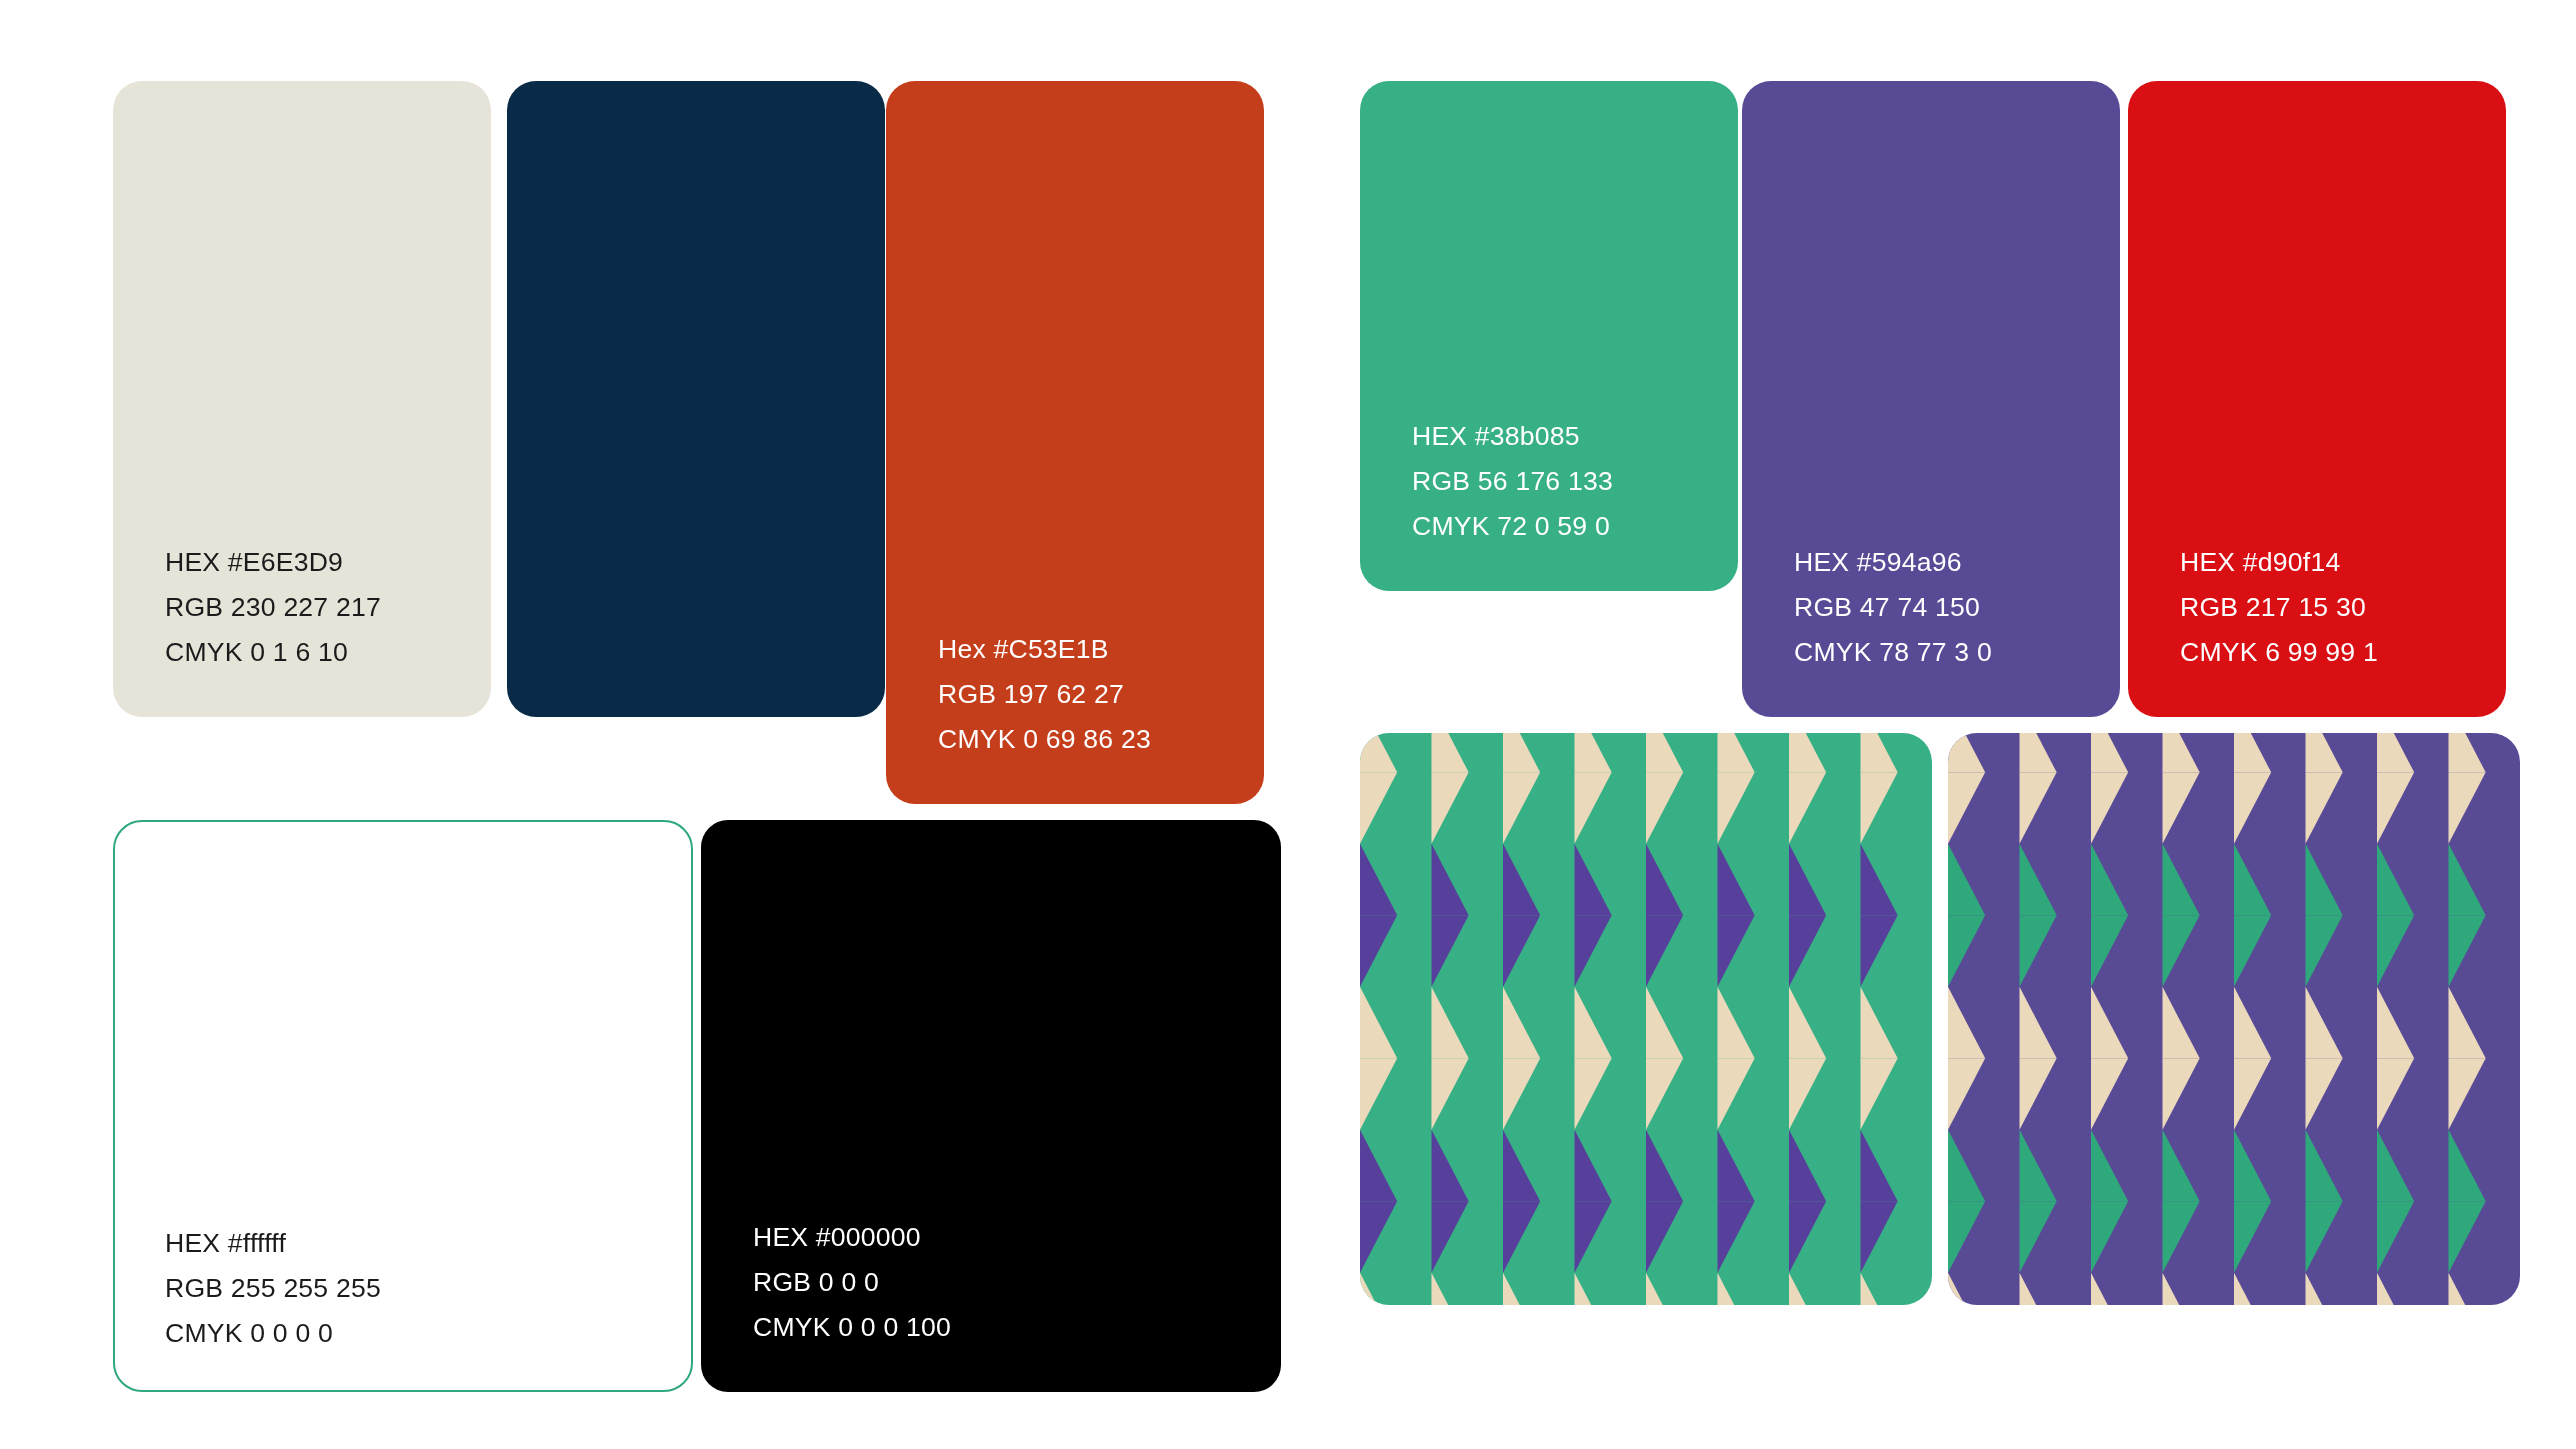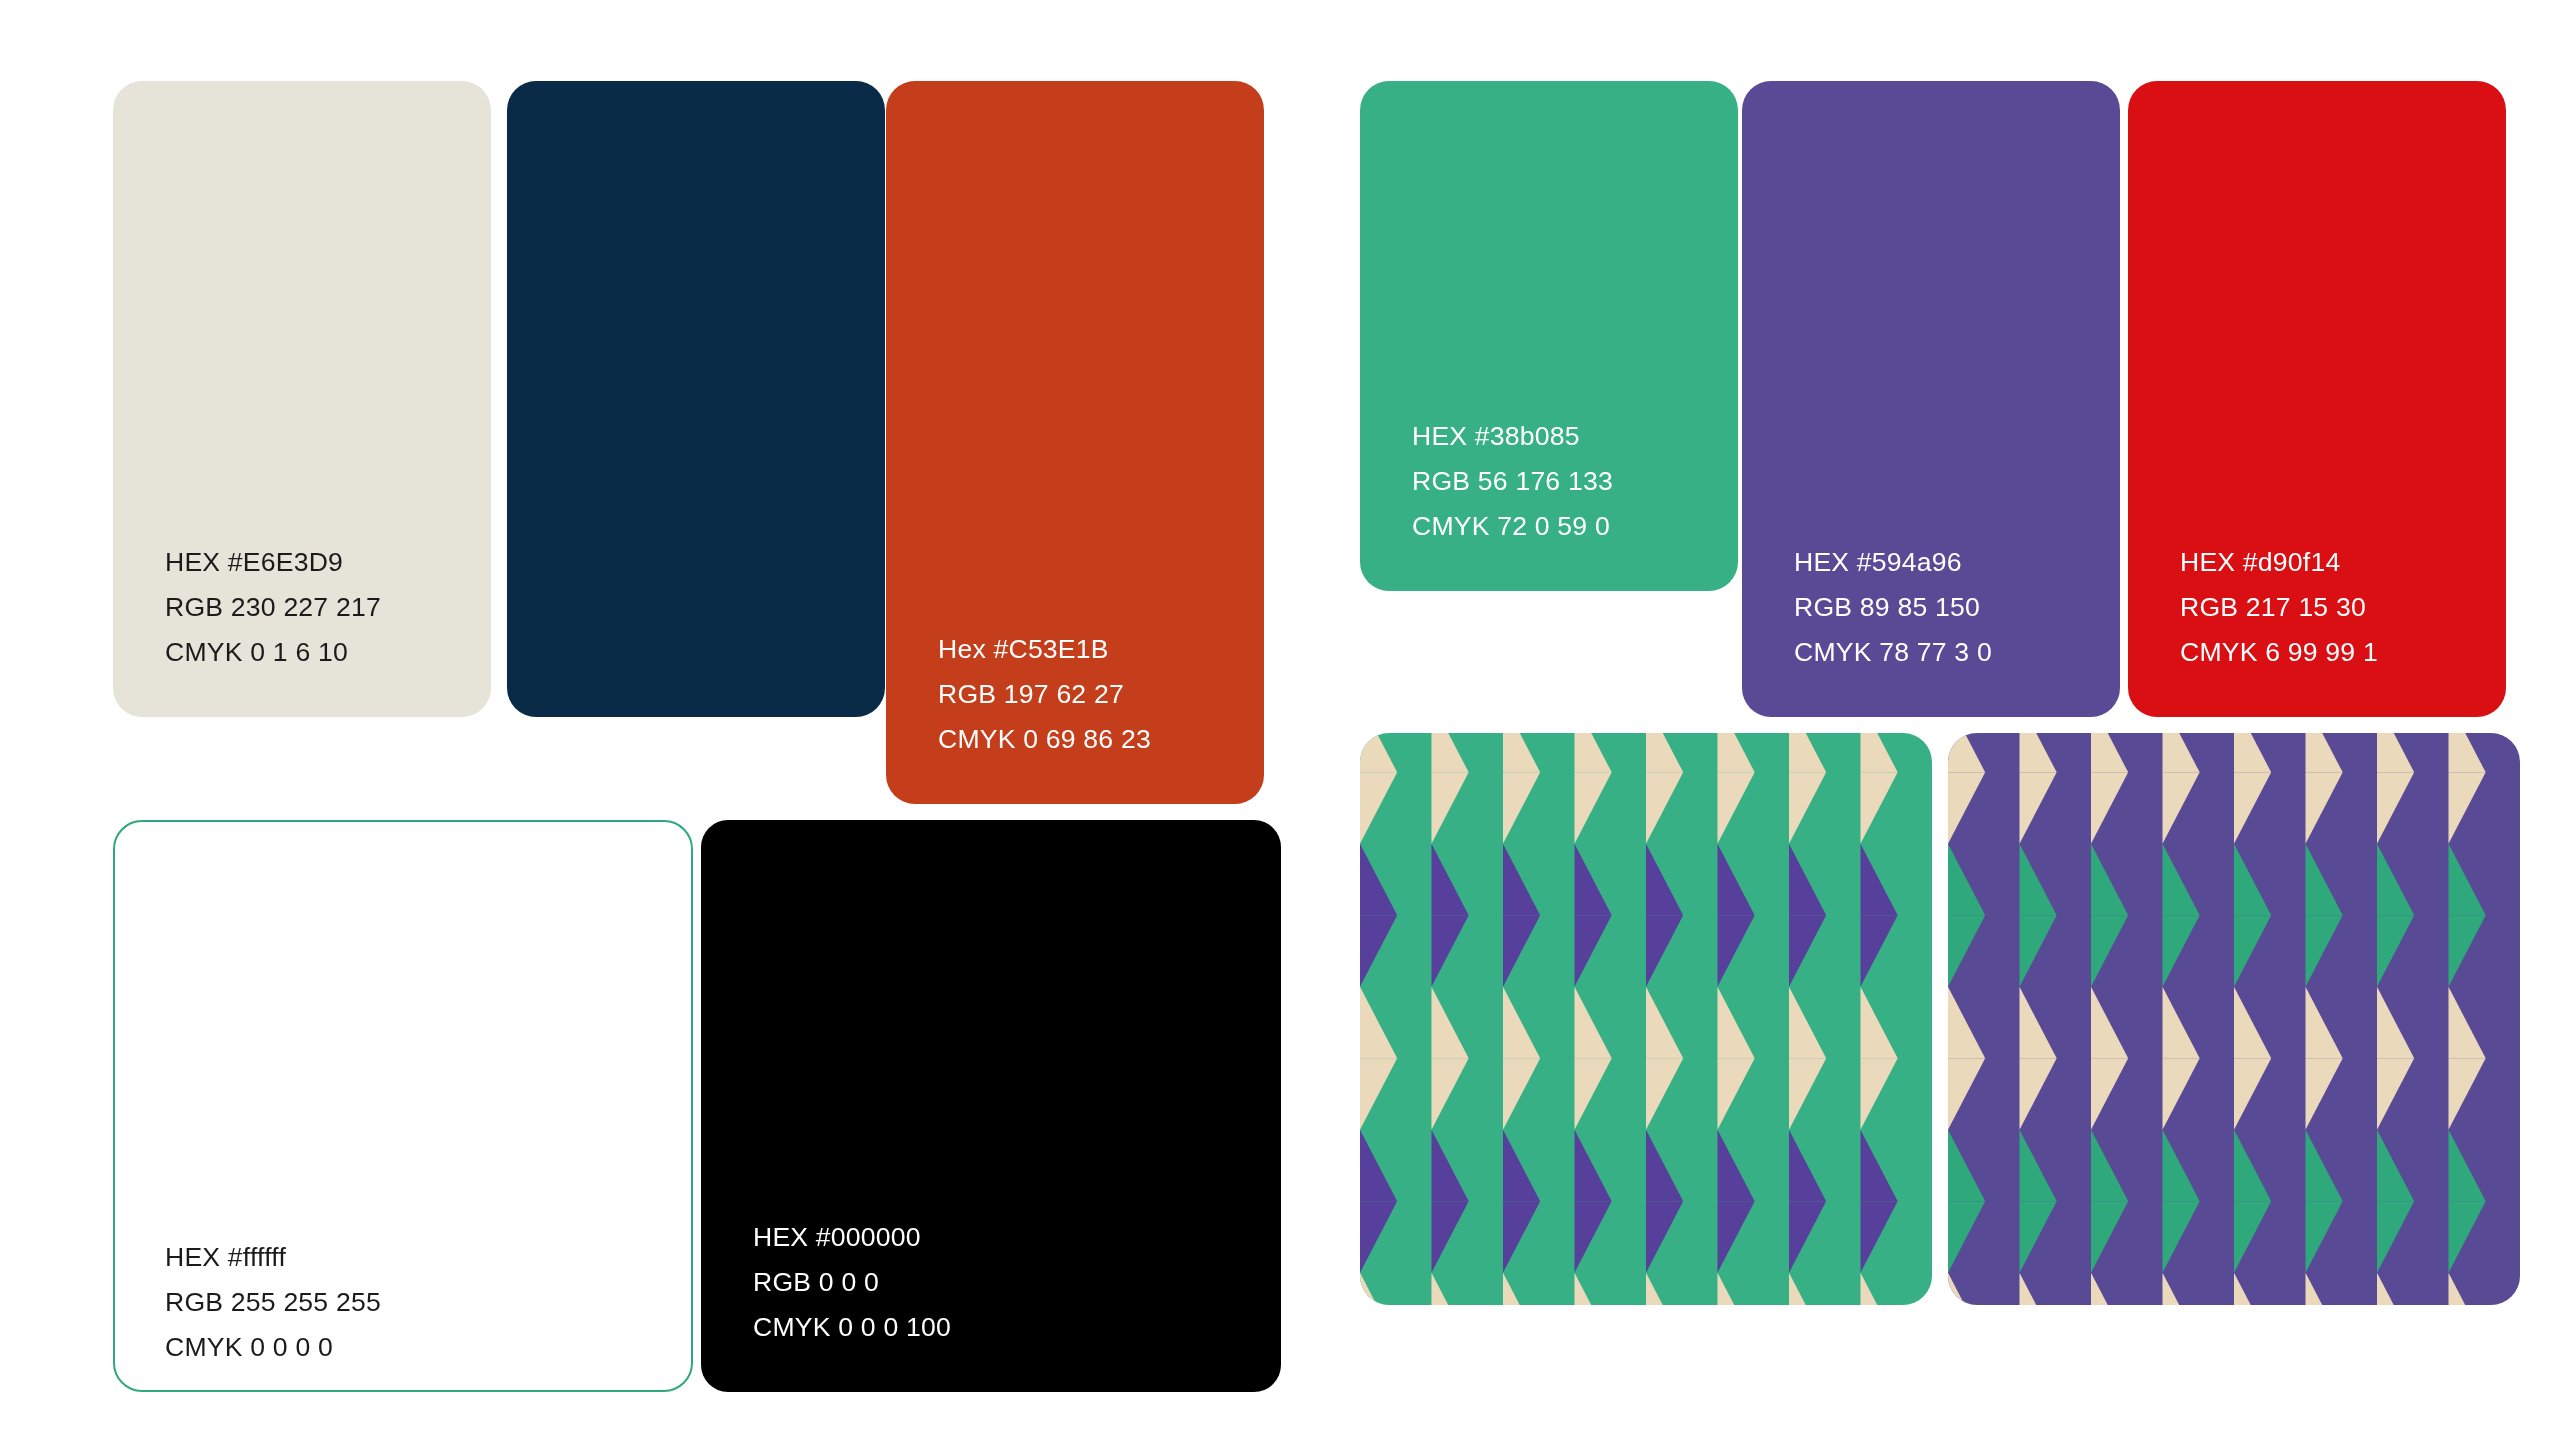--- a/index.html
+++ b/index.html
@@ -78,21 +78,21 @@
   #card-red    { width: 378px;  height: 636px; margin-left: 8px; }
 
   #tile-green-pattern  { width: 572px; height: 572px; }
   #tile-purple-pattern { width: 572px; height: 572px; margin-left: 16px; }
 
   
   #card-white {
     background: #ffffff;
     border: 2.4px solid #2fa87c;
   }
-  #card-white .card-body { padding-bottom: 20px; padding-left: 50px; }
+  #card-white .card-body { padding-bottom: 34px; padding-left: 50px; }
 
   
   .pattern-tile {
     border-radius: 29px;
     overflow: hidden;
     flex: none;
     position: relative;
   }
   .pattern-tile svg { display: block; width: 100%; height: 100%; }
 </style>
@@ -160,21 +160,21 @@
         <div class="card-body">
           <div class="spec-line">HEX #38b085</div>
           <div class="spec-line">RGB 56 176 133</div>
           <div class="spec-line">CMYK 72 0 59 0</div>
         </div>
       </div>
 
       <div class="card tone-light" id="card-purple" style="background: rgb(89, 74, 150);">
         <div class="card-body">
           <div class="spec-line">HEX #594a96</div>
-          <div class="spec-line">RGB 89 85 150</div>
+          <div class="spec-line">RGB 47 74 150</div>
           <div class="spec-line">CMYK 78 77 3 0</div>
         </div>
       </div>
 
       <div class="card tone-light" id="card-red" style="background: rgb(217, 15, 20);">
         <div class="card-body">
           <div class="spec-line">HEX #d90f14</div>
           <div class="spec-line">RGB 217 15 30</div>
           <div class="spec-line">CMYK 6 99 99 1</div>
         </div>

